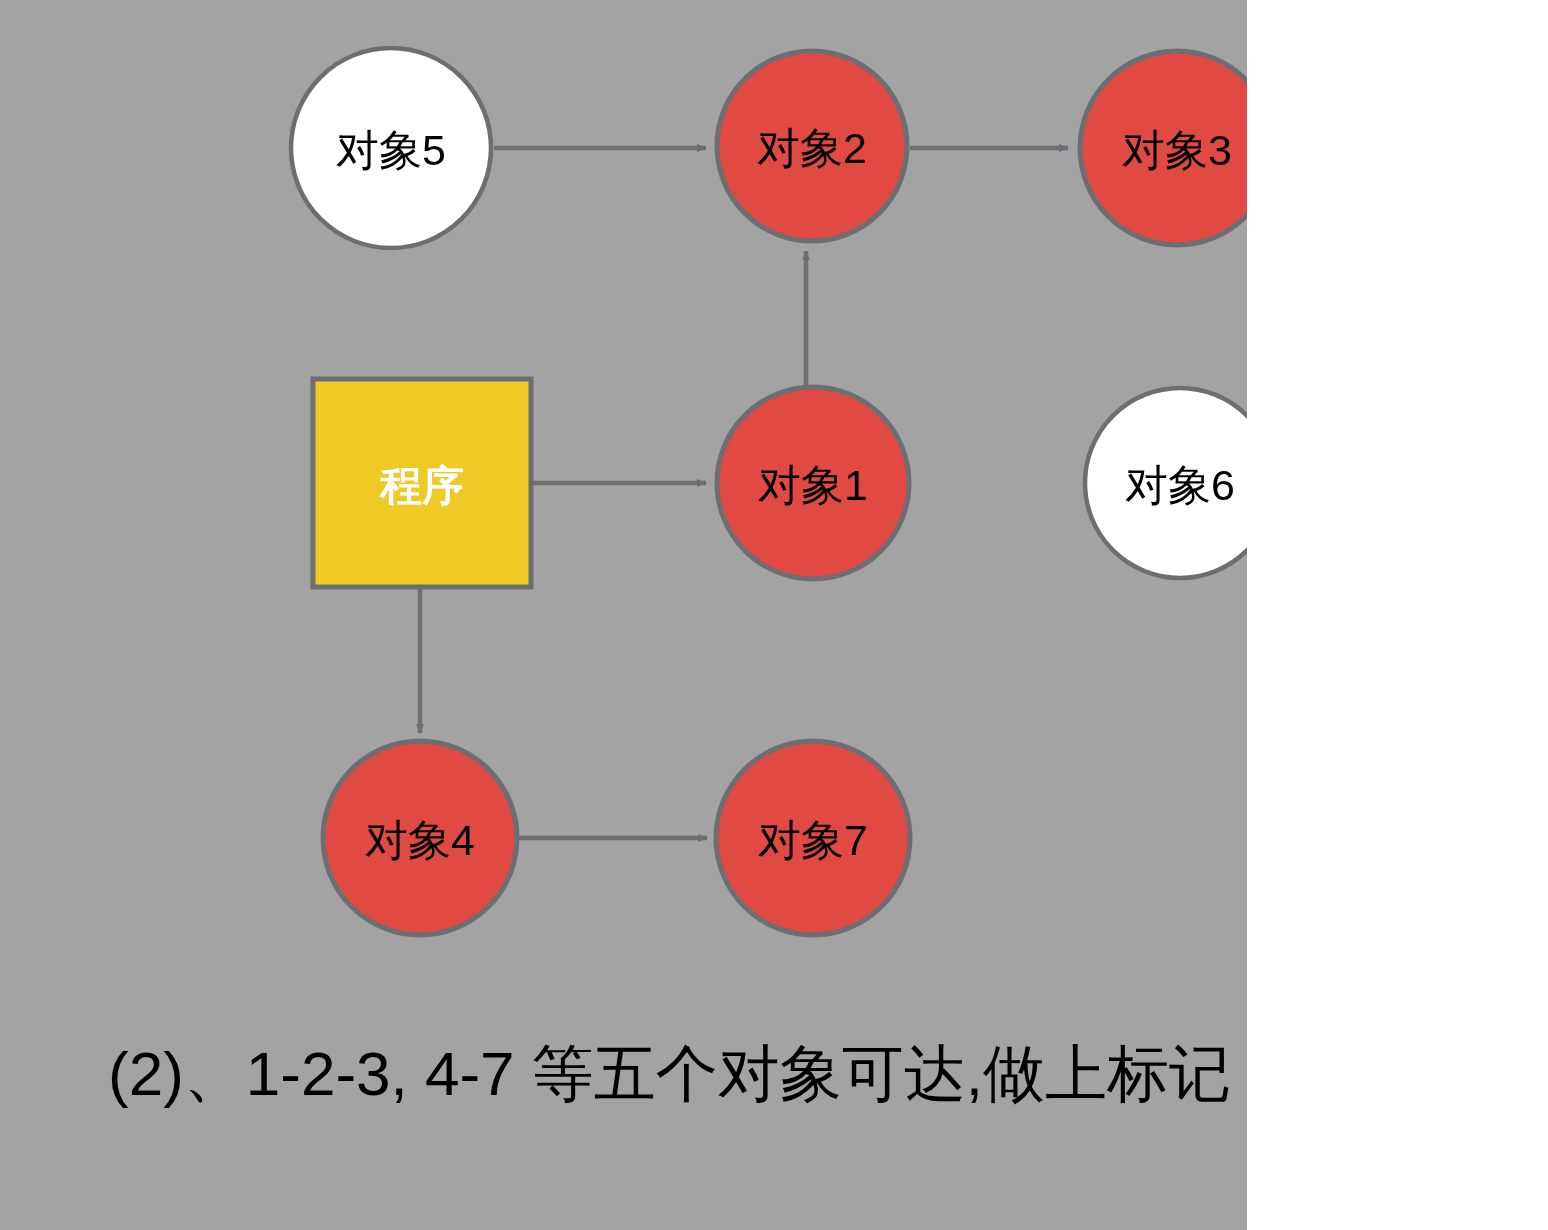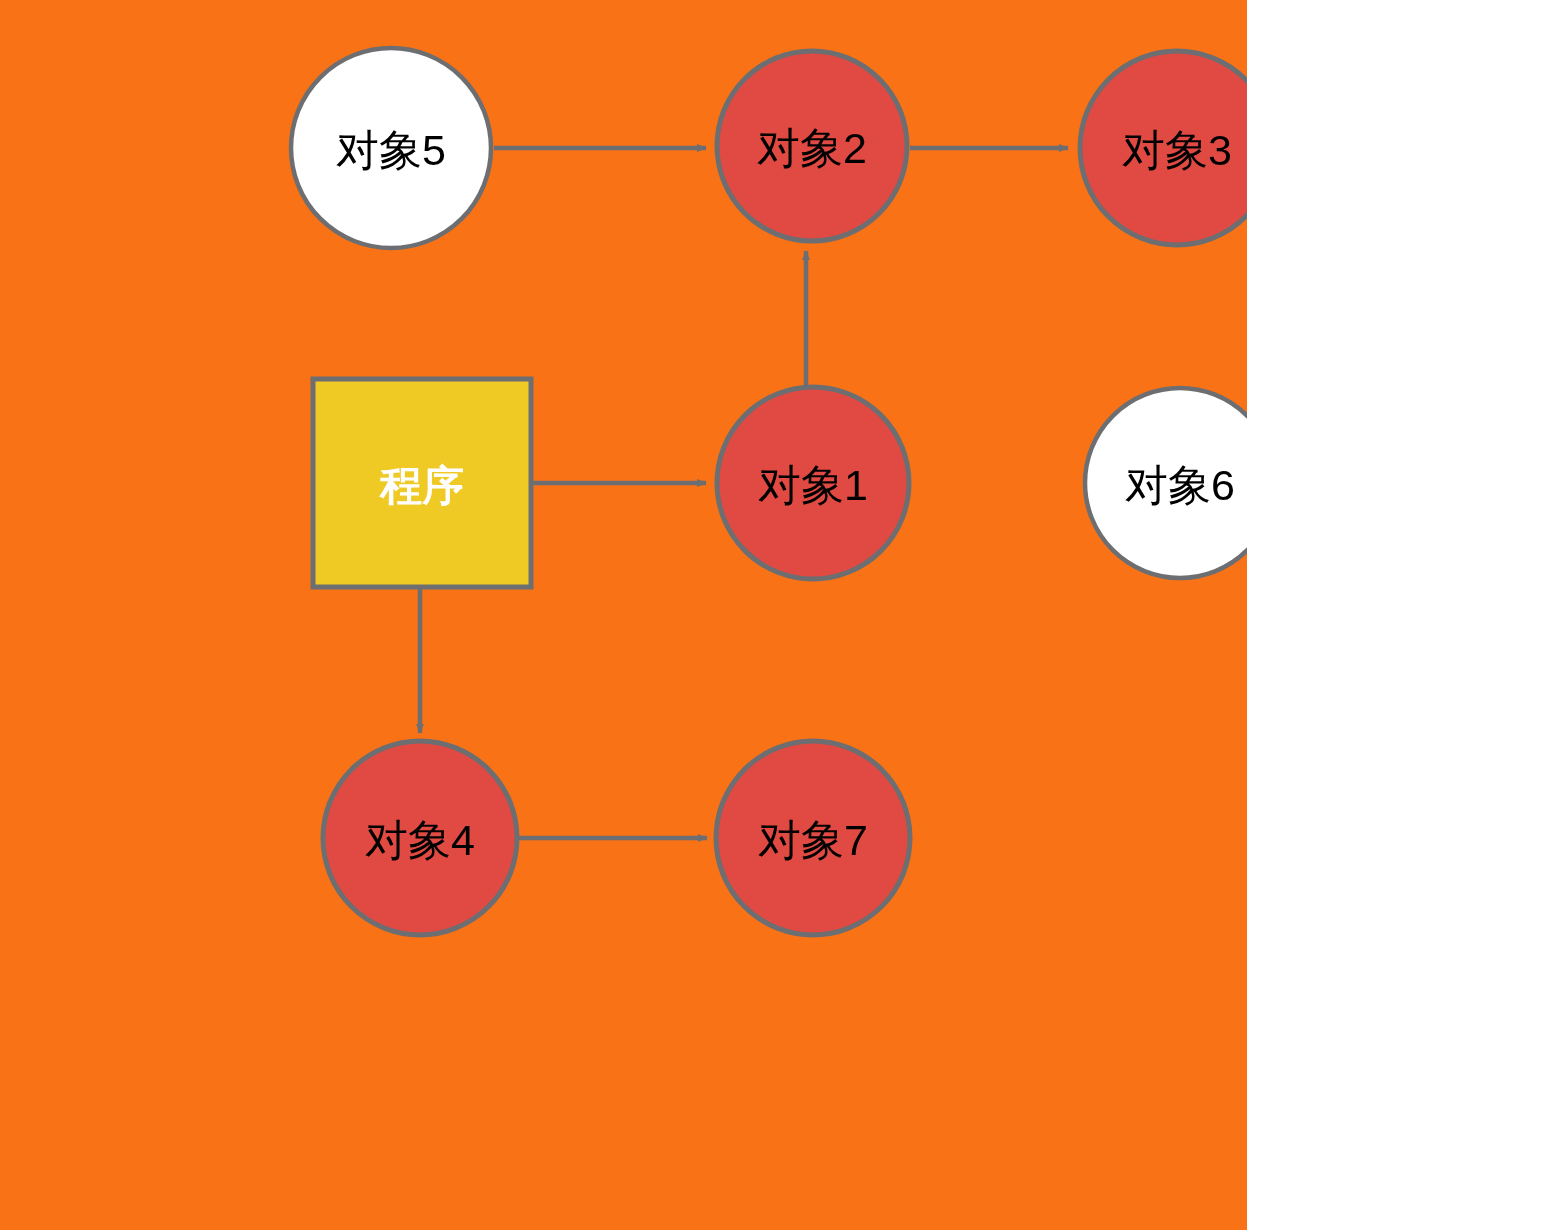--- a/index.html
+++ b/index.html
@@ -8,21 +8,21 @@
     padding: 0;
     background: #ffffff;
   }
   body {
     font-family: "Liberation Sans", "DejaVu Sans", sans-serif;
   }
   #stage {
     position: relative;
     width: 1247px;
     height: 1230px;
-    background: #f97316;
+    background: #a3a3a3;
     overflow: hidden;
   }
   #diagram-svg {
     position: absolute;
     left: 0;
     top: 0;
     width: 1548px;
     height: 1230px;
     display: block;
   }
@@ -120,14 +120,15 @@
       </g>
 
       <g>
         <circle cx="813" cy="838" r="97" fill="#e04a42" stroke="#6d6e71" stroke-width="5"></circle>
         <text class="node-label" x="813" y="840">对象7</text>
       </g>
 
     </g>
   </svg>
 
+  <div class="caption-text">(2)、1-2-3, 4-7 等五个对象可达,做上标记</div>
 
 </div>
 
 </body></html>

